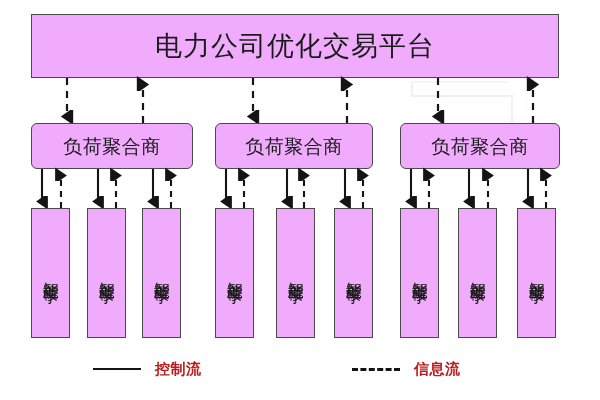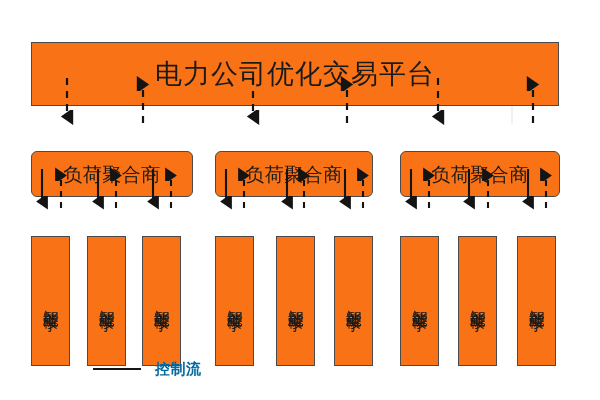--- a/index.html
+++ b/index.html
@@ -17,25 +17,24 @@
     height: 400px;
     background: #ffffff;
     overflow: hidden;
   }
 
   
   .box {
     position: absolute;
     box-sizing: border-box;
     border: 1.4px solid #4a4a4a;
-    background: #f97316;
+    background: #f0abfc;
     display: flex;
     align-items: center;
     justify-content: center;
-    margin-top: 28px;
   }
 
   #platform-box {
     left: 31px;
     top: 14px;
     width: 528px;
     height: 64px;
   }
   #platform-box .box-label {
     font-size: 27px;
@@ -111,21 +110,21 @@
   .legend-swatch.solid { background: #141414; }
   .legend-swatch.dashed {
     background: none;
     height: 0;
     border-top: 3px dashed #141414;
   }
   .legend-text {
     font-family: "DejaVu Sans", "Liberation Sans", sans-serif;
     font-size: 15px;
     font-weight: 700;
-    color: #0369a1;
+    color: #b91c1c;
     letter-spacing: 0.5px;
     white-space: nowrap;
   }
 </style>
 </head>
 <body>
 
 <div id="canvas">
 
   <div id="stray-artifact">
@@ -238,16 +237,20 @@
     <span class="box-label">智能楼宇</span>
   </div>
 
   <div id="legend">
 
     <div class="legend-item" id="legend-control">
       <span class="legend-swatch solid"></span>
       <span class="legend-text">控制流</span>
     </div>
 
+    <div class="legend-item" id="legend-info">
+      <span class="legend-swatch dashed"></span>
+      <span class="legend-text">信息流</span>
+    </div>
 
   </div>
 
 </div>
 
 </body></html>

